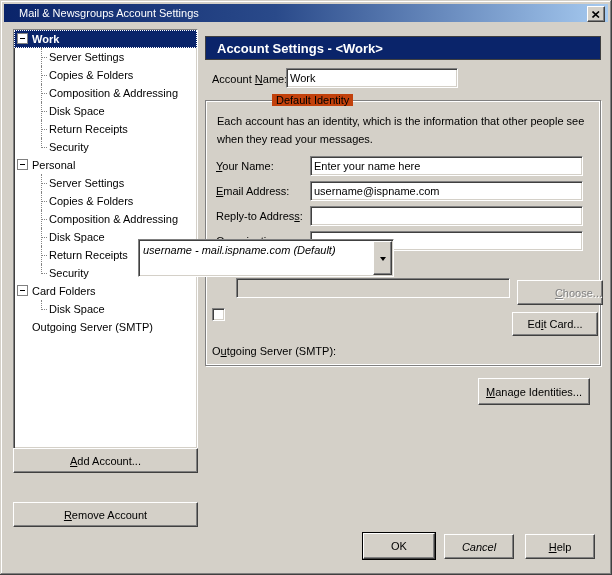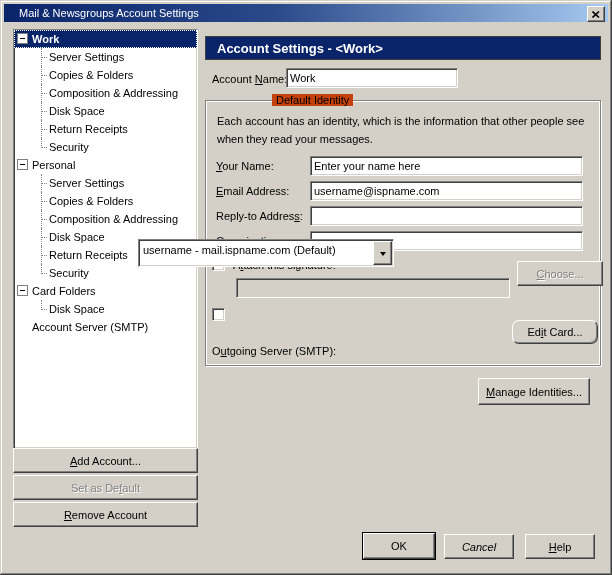--- a/index.html
+++ b/index.html
@@ -43,21 +43,21 @@
        color:#fff;font-weight:bold;font-size:13px;display:flex;align-items:center;padding-left:11px;box-sizing:border-box;}
   .lbl{position:absolute;white-space:nowrap;}
   
   #grp{position:absolute;left:205px;top:100px;width:396px;height:266px;border:1px solid #808080;
        box-shadow:inset 0 0 0 1px #ffffff,1px 1px 0 #ffffff;box-sizing:border-box;}
   #legend{position:absolute;left:20px;top:-7px;background:#c2410c;padding:0 4px;margin-left:46px;}
   #desc{position:absolute;left:11px;top:11px;width:378px;line-height:18px;}
   .checkbox{position:absolute;width:13px;height:13px;background:#fff;border:1px solid;border-color:#808080 #ffffff #ffffff #808080;
             box-shadow:inset 1px 1px 0 #404040,inset -1px -1px 0 #d4d0c8;box-sizing:border-box;}
   
-  #combo{position:absolute;left:138px;top:239px;width:256px;height:28px;background:#fff;box-sizing:border-box;}
+  #combo{position:absolute;left:138px;top:239px;width:256px;height:38px;background:#fff;box-sizing:border-box;font-style:italic;}
   #combo .val{position:absolute;left:4px;top:2px;line-height:16px;white-space:nowrap;}
   #combo .drop{position:absolute;right:1px;top:1px;bottom:1px;width:17px;}
   .tri{width:0;height:0;border:3px solid transparent;border-top:4px solid #000;margin-top:4px;}
   u{text-decoration:underline;}
 </style>
 </head>
 <body>
 
 <div id="win">
 
@@ -116,29 +116,26 @@
         <span class="tlbl">Security</span>
       </div>
       <div class="trow">
         <span class="exp"></span>
         <span class="tlbl">Card Folders</span>
       </div>
       <div class="trow child lastc">
         <span class="tlbl">Disk Space</span>
       </div>
       <div class="trow">
-        <span class="tlbl">Account Server (SMTP)</span>
+        <span class="tlbl">Outgoing Server (SMTP)</span>
       </div>
     </div>
 
   <div class="btn leftbtn" style="top:448px;">
     <span><u>A</u>dd Account...</span>
-  </div>
-  <div class="btn leftbtn disabled" style="top:475px;">
-    <span>Set as De<u>f</u>ault</span>
   </div>
   <div class="btn leftbtn" style="top:502px;">
     <span><u>R</u>emove Account</span>
   </div>
 
   <div id="hdr">
     <span>Account Settings - &lt;Work&gt;</span>
   </div>
 
   <span class="lbl" style="left:212px;top:73px;">Account <u>N</u>ame:</span>
@@ -157,26 +154,26 @@
 
   <span class="lbl" style="left:216px;top:210px;">Reply-to Addres<u>s</u>:</span>
   <input class="field" style="left: 310px; top: 206px; width: 265px; height: 18px;" value="">
 
   <span class="lbl" style="left:216px;top:235px;"><u>O</u>rganization:</span>
   <input class="field" style="left: 310px; top: 231px; width: 265px; height: 18px;" value="">
 
   <span class="checkbox" style="left:212px;top:258px;"></span>
   <span class="lbl" style="left:233px;top:259px;">A<u>t</u>tach this signature:</span>
   <input class="field gray" style="left: 236px; top: 278px; width: 266px; height: 18px;" disabled="" value="">
-  <div class="btn disabled" style="position:absolute;left:517px;top:261px;width:84px;height:23px;">
+  <div class="btn disabled" style="position:absolute;left:517px;top:280px;width:84px;height:23px;justify-content:flex-end;">
     <span><u>C</u>hoose...</span>
   </div>
 
   <span class="checkbox" style="left:212px;top:308px;"></span>
-  <div class="btn" style="position:absolute;left:512px;top:320px;width:84px;height:22px;border-radius:7px;">
+  <div class="btn" style="position:absolute;left:512px;top:312px;width:84px;height:22px;">
     <span>Ed<u>i</u>t Card...</span>
   </div>
 
   <span class="lbl" style="left:212px;top:345px;">O<u>u</u>tgoing Server (SMTP):</span>
   <div id="combo" class="sunken">
     <span class="val">username - mail.ispname.com (Default)</span>
     <div class="drop btn">
       <div class="tri"></div>
     </div>
   </div>

